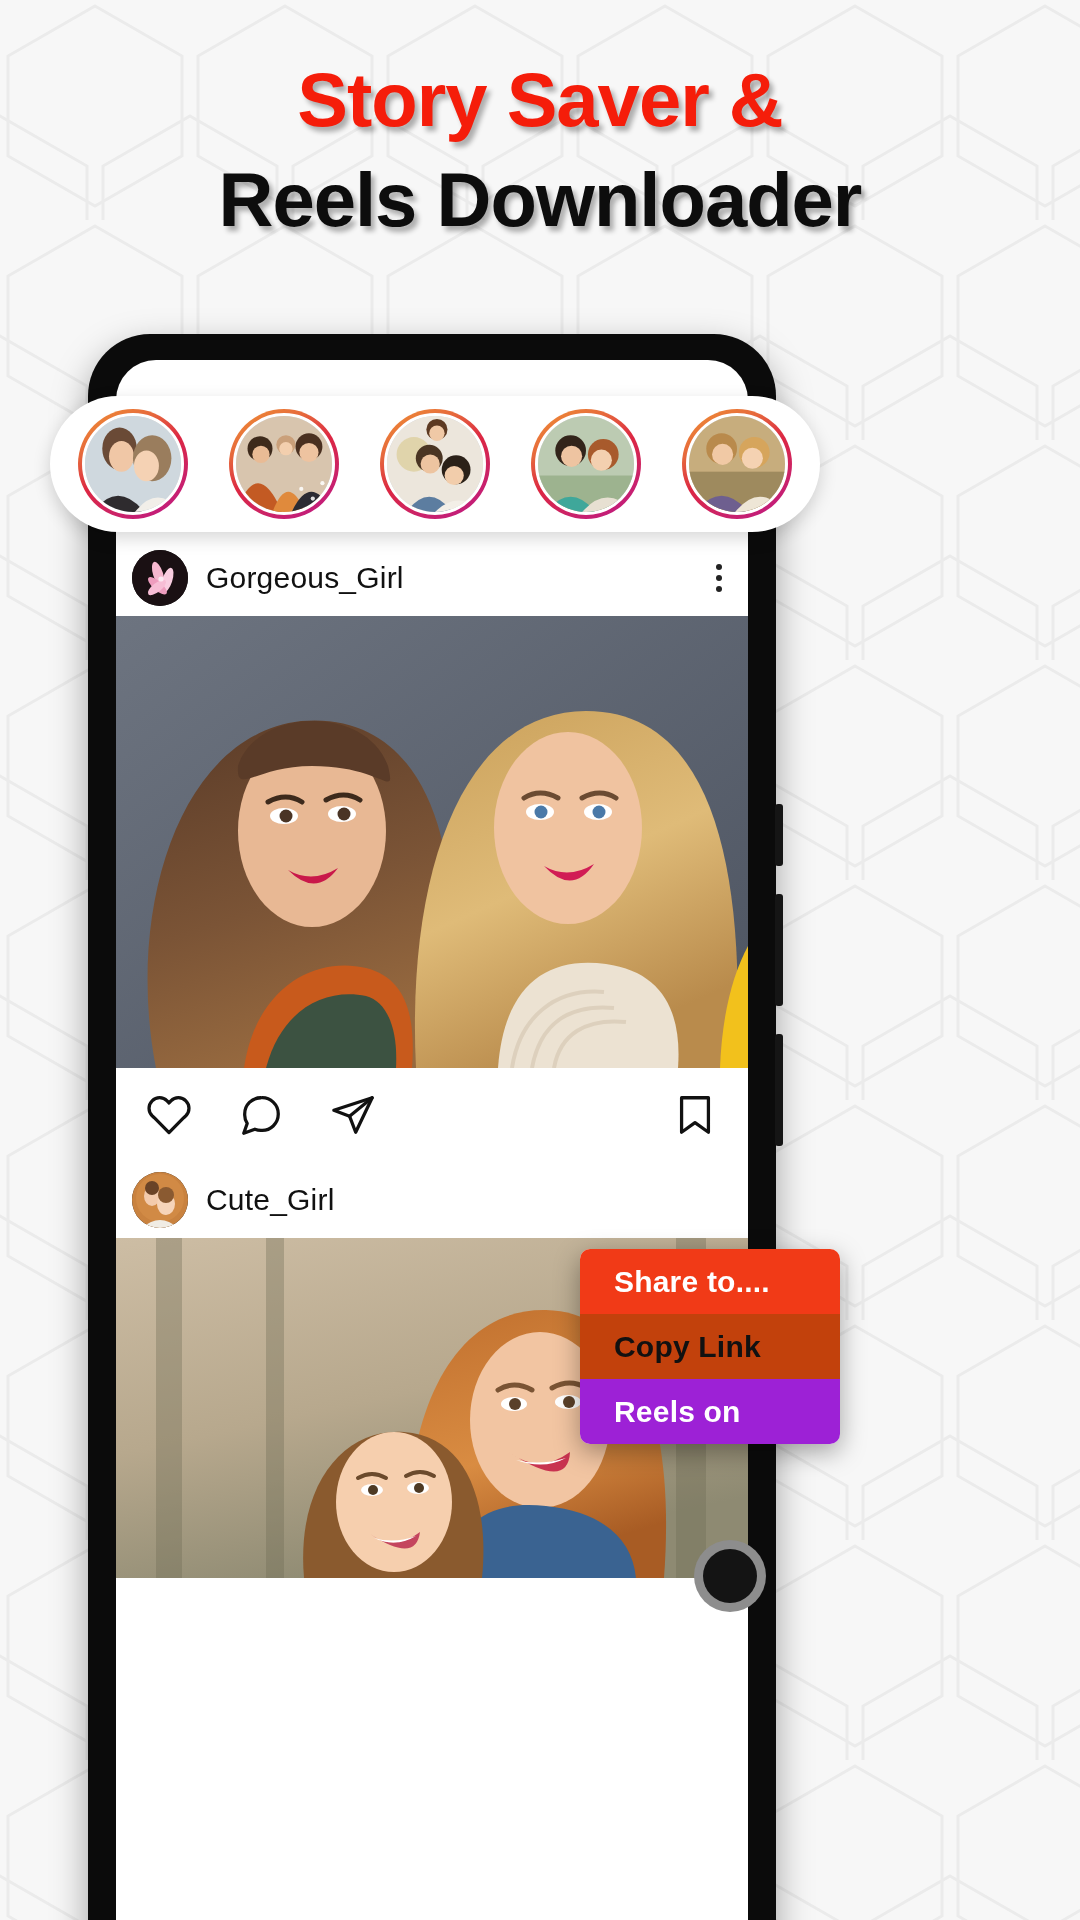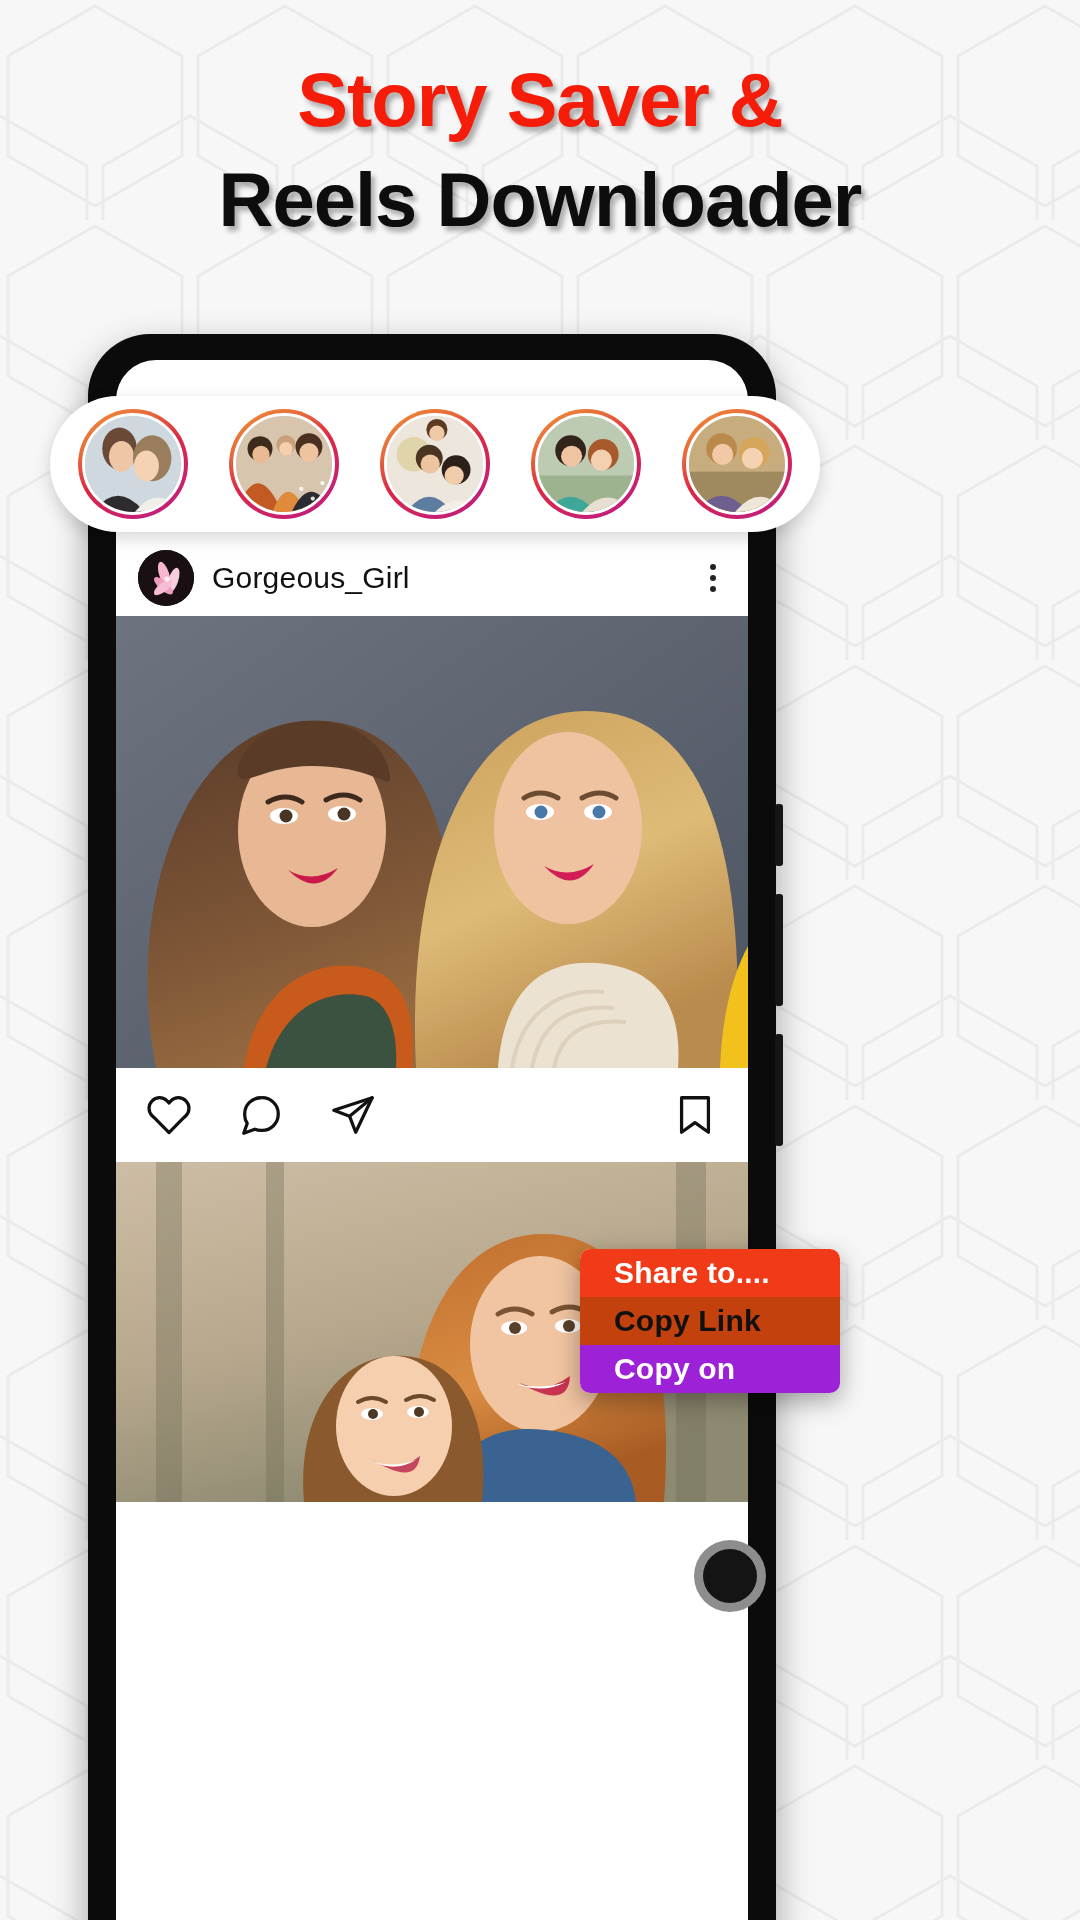--- a/index.html
+++ b/index.html
@@ -100,21 +100,21 @@
   
   .feed {
     position:absolute;
     left:0; top:180px; right:0; bottom:0;
     background:#fff;
     overflow:hidden;
   }
   .post-head {
     height:76px;
     display:flex; align-items:center;
-    padding:0 22px;
+    padding:0 16px;
     background:#fff;
     position:relative;
   }
   .post-avatar {
     width:56px; height:56px; border-radius:50%;
     overflow:hidden; flex:0 0 auto; background:#1b1b1b;
   }
   .post-avatar svg { width:100%; height:100%; display:block; }
   .post-user {
     margin-left:18px;
@@ -161,21 +161,21 @@
     position:absolute;
     left:580px; top:1249px;
     width:260px;
     background:#ffffff;
     border-radius:10px;
     box-shadow:0 8px 26px rgba(0,0,0,0.35);
     overflow:hidden;
     z-index:20;
   }
   .popup-item {
-    height:48px;
+    height:65px;
     display:flex; align-items:center;
     padding-left:34px;
     font-size:30px; font-weight:bold;
     letter-spacing:0.2px;
   }
   .popup-item.share { background:#f13a17; color:#ffffff; }
   .popup-item.copy  { background:#c2410c; color:#111111; }
   .popup-item.turn  { background:#9d21d6; color:#ffffff; }
 </style>
 </head>
@@ -311,20 +311,34 @@
             <path d="M10.2 12.6 22 3"></path>
           </svg>
         </span>
         <span class="act save">
           <svg width="46" height="46" viewBox="0 0 24 24" fill="none" stroke="#111" stroke-width="1.7" stroke-linecap="round" stroke-linejoin="round">
             <path d="M5 3h14v18l-7-5-7 5V3z"></path>
           </svg>
         </span>
       </div>
 
+      <div class="post-head">
+        <div class="post-avatar">
+          <svg viewBox="0 0 56 56" xmlns="http://www.w3.org/2000/svg">
+            <rect width="56" height="56" fill="#c9823f"></rect>
+            <circle cx="28" cy="26" r="24" fill="#d18a45"></circle>
+            <ellipse cx="20" cy="24" rx="8" ry="10" fill="#f3cbad"></ellipse>
+            <ellipse cx="34" cy="32" rx="9" ry="11" fill="#f6d4b9"></ellipse>
+            <path d="M10 56 Q28 40 46 56 Z" fill="#f0ece4"></path>
+            <circle cx="20" cy="16" r="7" fill="#6a4327"></circle>
+            <circle cx="34" cy="23" r="8" fill="#8a5a31"></circle>
+          </svg>
+        </div>
+        <span class="post-user">Cute_Girl</span>
+      </div>
 
       <div class="post2-photo">
         <svg viewBox="0 0 632 340" preserveAspectRatio="xMidYMid slice" xmlns="http://www.w3.org/2000/svg">
           <defs>
             <linearGradient id="bgp2" x1="0" y1="0" x2="0.4" y2="1">
               <stop offset="0%" stop-color="#cdbda4"></stop>
                 <stop offset="55%" stop-color="#b7a88d"></stop>
                 <stop offset="100%" stop-color="#8e8a72"></stop>
             </linearGradient>
             <linearGradient id="hairC" x1="0" y1="0" x2="0.3" y2="1">
@@ -459,14 +473,14 @@
         <path d="M48 100 Q74 68 100 100 Z" fill="#eee6d6"></path>
       </svg>
     </div>
   </div>
 
 </div>
 
 <div class="popup">
   <div class="popup-item share">Share to....</div>
   <div class="popup-item copy">Copy Link</div>
-  <div class="popup-item turn">Copy on</div>
+  <div class="popup-item turn">Reels on</div>
 </div>
 
 </body></html>

